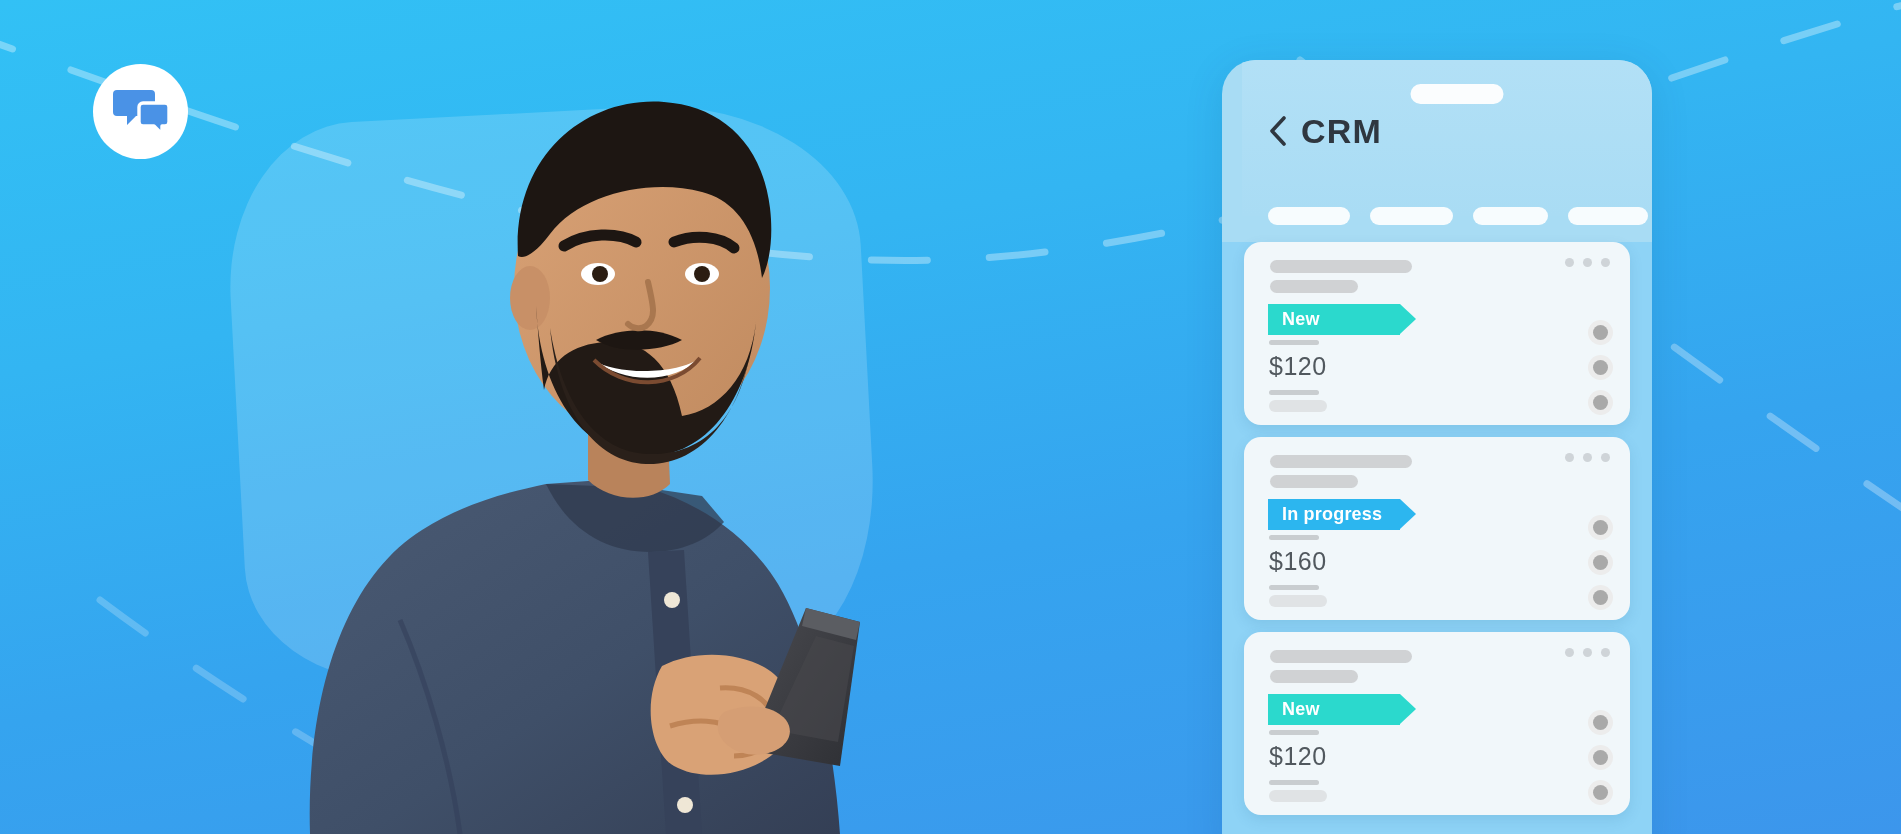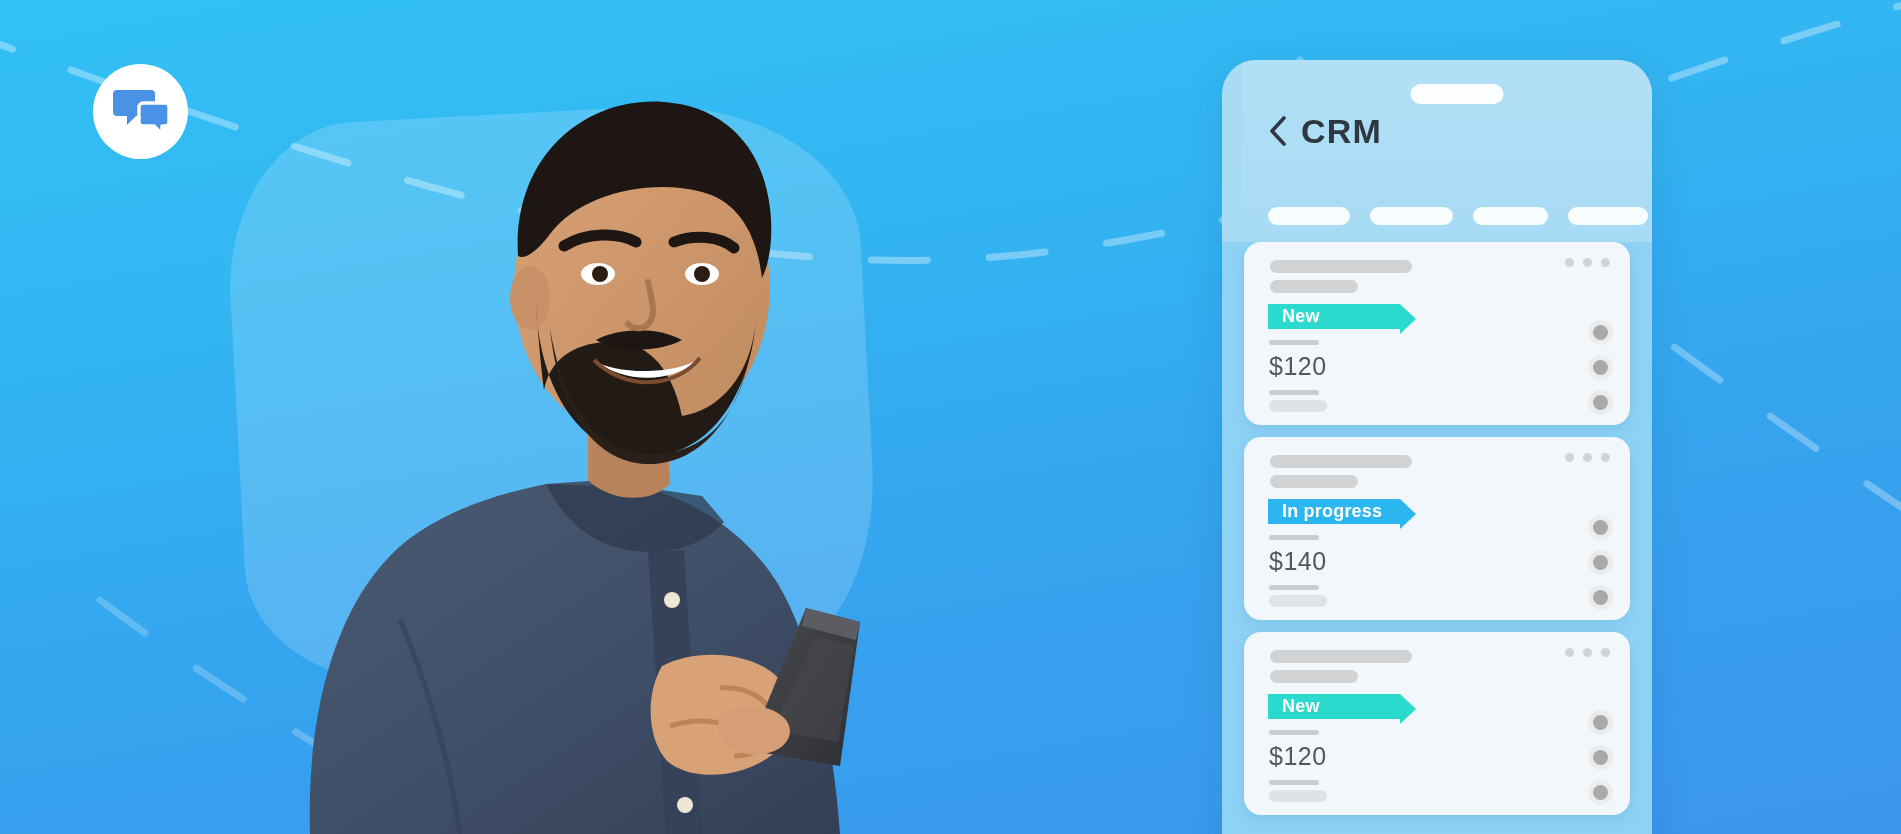--- a/index.html
+++ b/index.html
@@ -92,21 +92,21 @@
   }
   .kebab{ position:absolute; right:20px; top:16px; display:flex; gap:9px; }
   .kebab i{ width:9px; height:9px; border-radius:50%; background:#cfd4d8; display:block; }
 
   .sk{ border-radius:7px; background:#d0d2d4; }
   .sk-1{ position:absolute; left:26px; top:18px; width:142px; height:13px; }
   .sk-2{ position:absolute; left:26px; top:38px; width:88px; height:13px; }
 
   .badge{
     position:absolute; left:24px; top:62px;
-    height:25px; padding:0 14px;
+    height:31px; padding:0 14px;
     display:flex; align-items:center;
     color:#ffffff; font-size:18px; font-weight:700;
     letter-spacing:.2px;
   }
   .badge .tip{
     position:absolute; right:-16px; top:0;
     width:0; height:0;
     border-top:15.5px solid transparent;
     border-bottom:15.5px solid transparent;
   }
@@ -277,21 +277,21 @@
             <i></i>
             <i></i>
         </div>
         <div class="sk sk-1"></div>
         <div class="sk sk-2"></div>
         <div class="badge" style="background:#2cb6ef; width:132px;">
           <span>In progress</span>
           <span class="tip" style="border-left:16px solid #2cb6ef;"></span>
         </div>
         <div class="line-thin" style="left:25px;top:98px;width:50px"></div>
-        <div class="price">$140</div>
+        <div class="price">$160</div>
         <div class="line-thin" style="left:25px;top:148px;width:50px"></div>
         <div class="bar-wide" style="left:25px;top:158px;width:58px;height:12px"></div>
         <div class="avatars">
           <span class="av">
               <b></b>
             </span>
           <span class="av">
               <b></b>
             </span>
           <span class="av">

